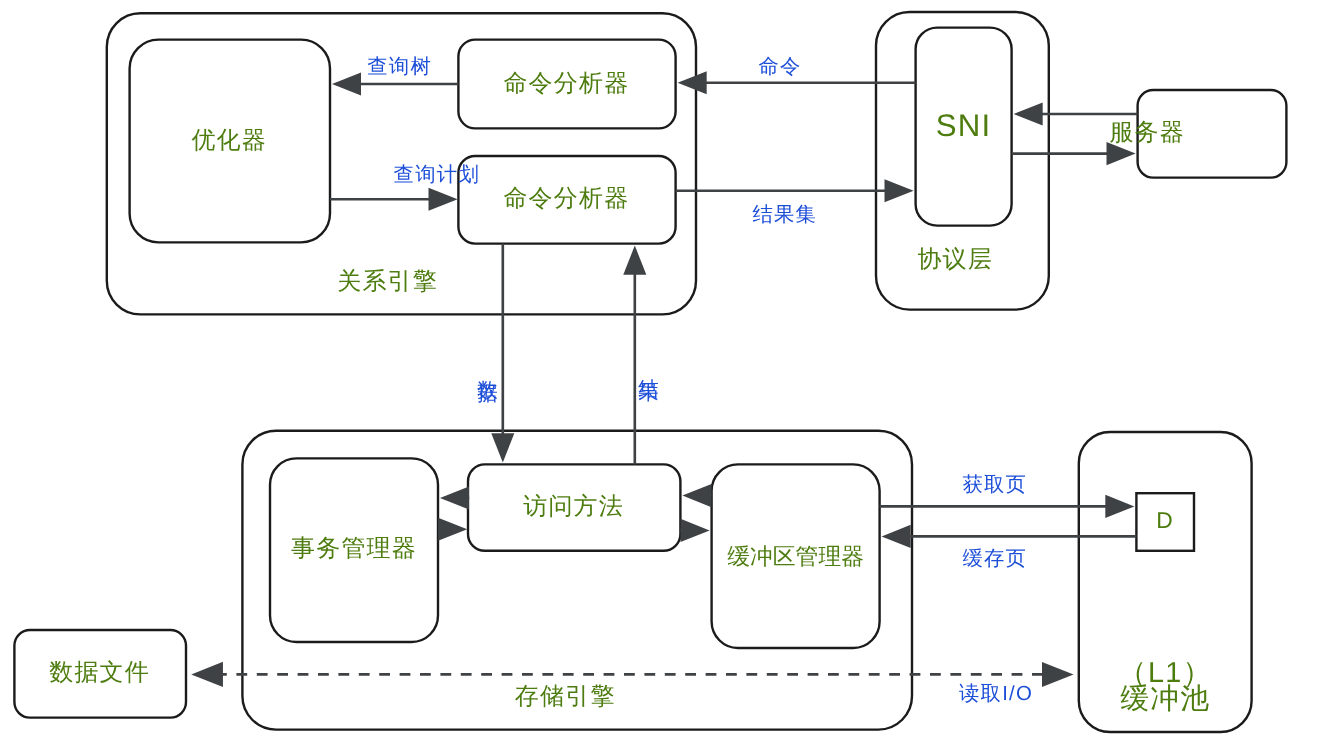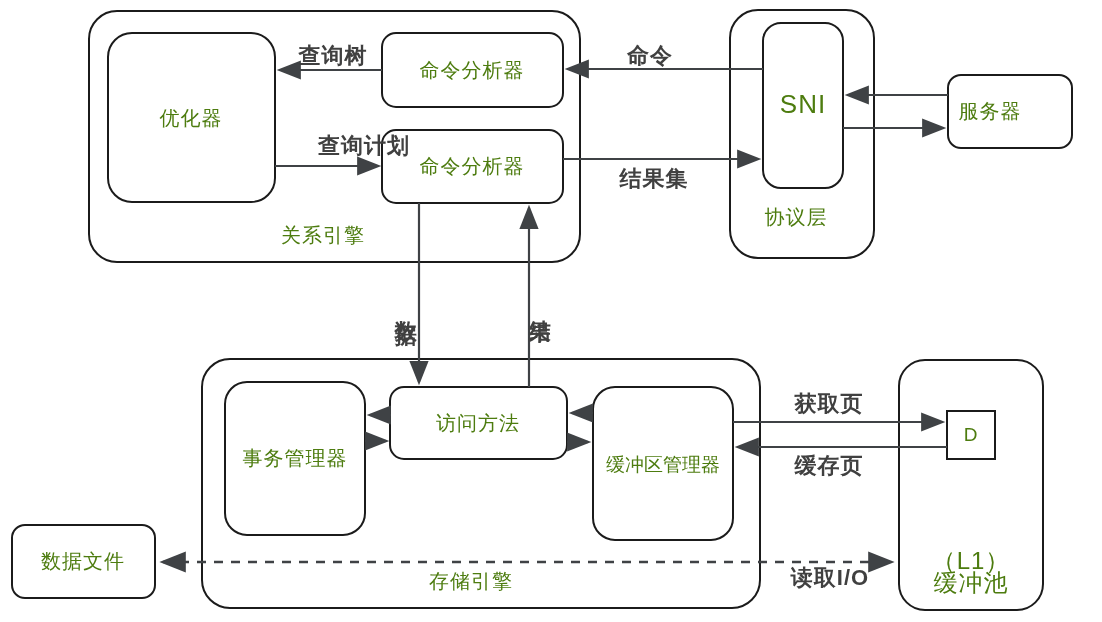--- a/index.html
+++ b/index.html
@@ -15,21 +15,21 @@
   .lbl {
     position: absolute;
     transform: translate(-50%, -50%);
     white-space: nowrap;
     color: #4d7c0f;
     line-height: 1.15;
     text-align: center;
     letter-spacing: 1px;
   }
   .node-lbl  { font-size: 20px; }
-  .edge-lbl  { font-size: 22px; color: #404040; font-weight: bold; }
+  .edge-lbl  { font-size: 17px; color: #1d4ed8; }
   .lbl-v {
     writing-mode: vertical-rl;
     text-orientation: upright;
     letter-spacing: 3px;
   }
   .sni-lbl { font-size: 26px; letter-spacing: 1px; }
   .bm-lbl  { font-size: 19px; letter-spacing: 0; }
   .d-lbl   { font-size: 19px; }
   .pool-lbl { font-size: 24px; line-height: 22px; }
 </style>
@@ -75,21 +75,21 @@
     <line x1="567" y1="442" x2="588" y2="442" stroke="#3f4245" stroke-width="2.2" marker-end="url(#ah)"></line>
     <line x1="733" y1="422" x2="942" y2="422" stroke="#3f4245" stroke-width="2.2" marker-end="url(#ah)"></line>
     <line x1="947" y1="447" x2="738" y2="447" stroke="#3f4245" stroke-width="2.2" marker-end="url(#ah)"></line>
     <line x1="163" y1="562" x2="891" y2="562" stroke="#3f4245" stroke-width="2.4" stroke-dasharray="9 8" marker-start="url(#ah)" marker-end="url(#ah)"></line>
   </svg>
 
   <div class="lbl node-lbl" style="left:191px; top:118px;">优化器</div>
   <div class="lbl node-lbl" style="left:472px; top:70px;">命令分析器</div>
   <div class="lbl node-lbl" style="left:472px; top:166px;">命令分析器</div>
   <div class="lbl sni-lbl" style="left:803px; top:105px;">SNI</div>
-  <div class="lbl node-lbl" style="left:990px; top:111px;">服务器</div>
+  <div class="lbl node-lbl" style="left:956px; top:111px;">服务器</div>
   <div class="lbl node-lbl" style="left:295px; top:458px;">事务管理器</div>
   <div class="lbl node-lbl" style="left:478px; top:423px;">访问方法</div>
   <div class="lbl bm-lbl" style="left:663px; top:465px;">缓冲区管理器</div>
   <div class="lbl d-lbl" style="left:971px; top:435px;">D</div>
   <div class="lbl node-lbl" style="left:83px;  top:561px;">数据文件</div>
 
   <div class="lbl node-lbl" style="left:323px; top:235px;">关系引擎</div>
   <div class="lbl node-lbl" style="left:796px; top:217px;">协议层</div>
   <div class="lbl node-lbl" style="left:471px; top:581px;">存储引擎</div>
   <div class="lbl pool-lbl" style="left:971px; top:572px;">

